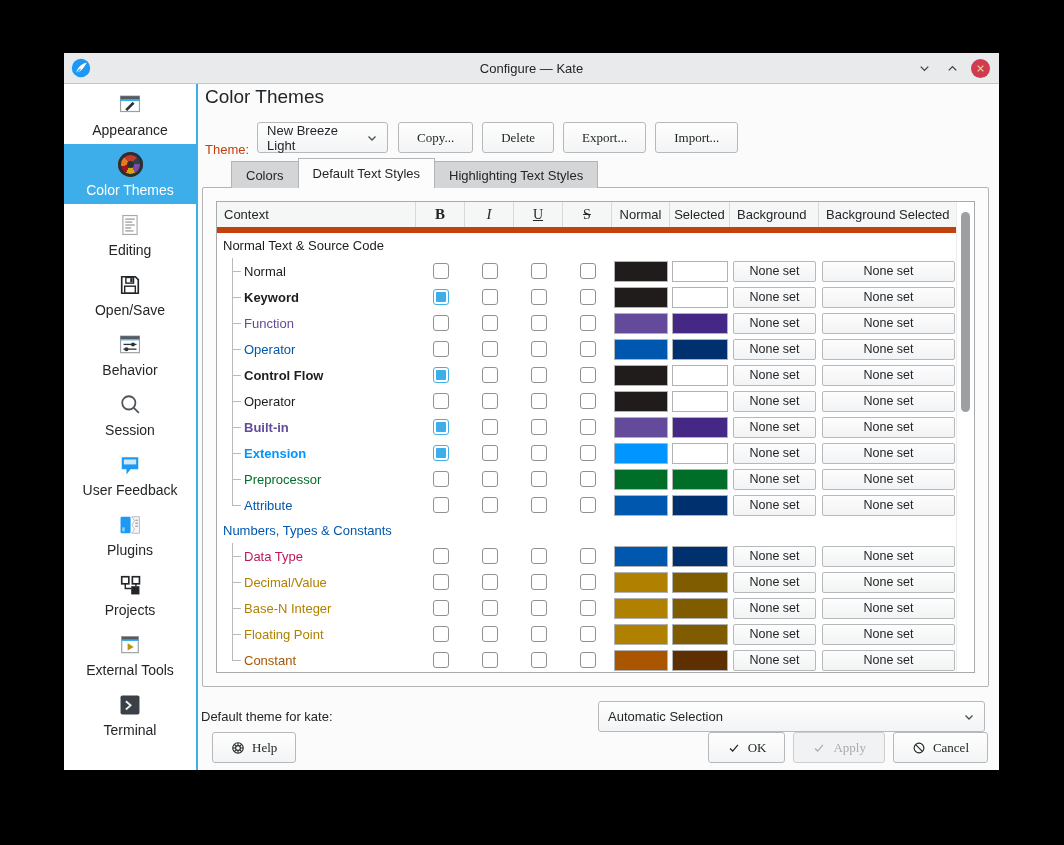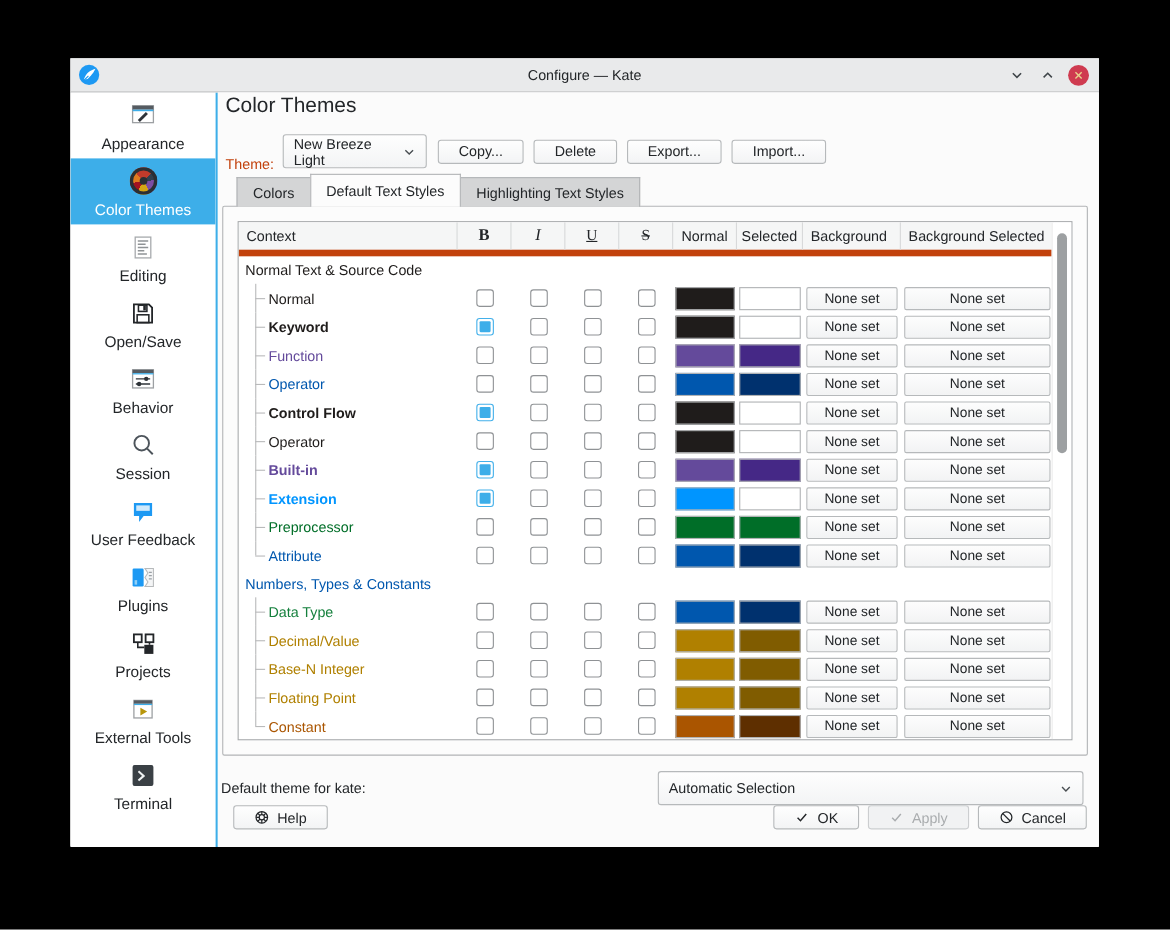--- a/index.html
+++ b/index.html
@@ -32,28 +32,28 @@
   .main{position:relative;flex:1;background:#fbfbfb;}
   .page-title{position:absolute;left:7px;top:2px;font-size:19px;color:#232629;}
   
   .theme-row{position:absolute;left:7px;top:34px;display:flex;align-items:center;}
   .theme-label{font-size:13px;color:#c2410c;margin-right:8px;margin-top:24px;}
   .combo{display:flex;align-items:center;height:31px;box-sizing:border-box;border:1px solid #b6b9bb;
          border-radius:3px;background:linear-gradient(#fefefe,#f3f4f5);padding:0 9px;font-size:13px;
          color:#232629;cursor:pointer;}
   .combo .chev{margin-left:auto;padding-left:8px;display:flex;}
   .theme-combo{width:131px;}
-  .btn{display:inline-flex;align-items:center;justify-content:center;gap:7px;height:22px;box-sizing:border-box;
+  .btn{display:inline-flex;align-items:center;justify-content:center;gap:7px;height:31px;box-sizing:border-box;
        padding:8px 18px;background:linear-gradient(#fefefe,#f3f4f5);border:1px solid #b6b9bb;border-radius:3px;
-       font-size:13px;color:#232629;font-family:Liberation Sans, sans-serif;cursor:pointer;}
+       font-size:13px;color:#232629;font-family:Liberation Serif, serif;cursor:pointer;}
   .btn.disabled{color:#a9acae;border-color:#ccced0;background:#f1f2f3;}
   .theme-row .btn{margin-left:9px;}
   .theme-row .btn:first-of-type{margin-left:10px;}
   
-  .tabs{position:absolute;left:4px;top:74px;display:flex;align-items:flex-end;z-index:2;}
+  .tabs{position:absolute;left:20px;top:74px;display:flex;align-items:flex-end;z-index:2;}
   .tab{height:27px;box-sizing:border-box;display:flex;align-items:center;padding:0 14px;font-size:13px;
        color:#232629;background:#d4d5d6;border:1px solid #b2b4b6;border-bottom:none;cursor:pointer;margin-left:-1px;}
   .tab:first-child{margin-left:13px;}
   .tab.active{height:30px;background:#fcfcfc;z-index:3;}
   
   .frame{position:absolute;left:4px;top:103px;width:787px;height:500px;box-sizing:border-box;
          border:1px solid #b2b4b6;border-radius:2px;background:#fcfcfc;padding:13px;}
   .tablebox{position:relative;width:759px;height:472px;box-sizing:border-box;border:1px solid #a8abad;
             background:#fff;overflow:hidden;}
   .thead{display:grid;grid-template-columns:199px 49px 49px 49px 49px 58px 60px 89px 139px;height:31px;
@@ -597,21 +597,21 @@
                 <div class="cell pad">
                   <button class="noneset">None set</button>
                 </div>
               </div>
               <div class="trow section">
                 <div class="cell section-label" style="color:#0057ae">Numbers, Types &amp; Constants</div>
               </div>
               <div class="trow item">
                 <div class="cell ctx">
                   <span class="tree"></span>
-                  <span class="ctx-label" style="color:#15803d;">Data Type</span>
+                  <span class="ctx-label" style="color:#be185d;">Data Type</span>
                 </div>
                 <div class="cell center">
                   <span class="cb"></span>
                 </div>
                 <div class="cell center">
                   <span class="cb"></span>
                 </div>
                 <div class="cell center">
                   <span class="cb"></span>
                 </div>

